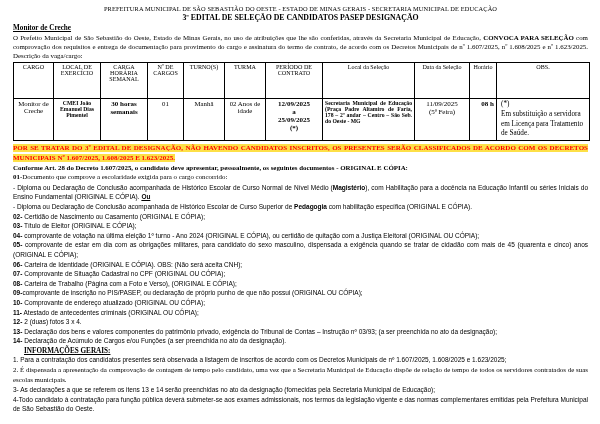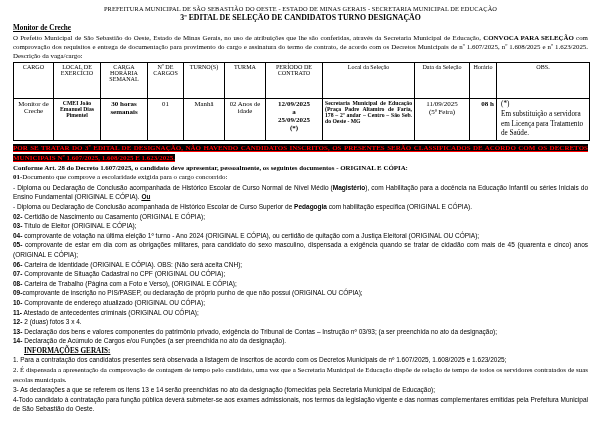--- a/index.html
+++ b/index.html
@@ -18,36 +18,36 @@
   tr.data{height:36px;}
   td{font-size:6.8px;}
   .c-local{font-weight:bold;font-size:5.7px;}
   .c-carga{font-weight:bold;font-size:7px;}
   .c-periodo{font-weight:bold;font-size:7px;white-space:pre-line;}
   .c-localsel{font-weight:bold;font-size:5.7px;text-align:justify;}
   .c-data{font-weight:normal;font-size:7px;white-space:pre-line;}
   .c-hora{font-weight:bold;font-size:7px;text-align:right;}
   .c-obs{font-size:7.2px;text-align:left;white-space:pre-line;line-height:1.35;padding-left:4px;}
   .alert{font-size:7px;font-weight:bold;line-height:1.45;text-align:justify;margin:1px 0;}
-  .alert span{background:#000000;color:#ff0000;text-decoration:underline;}
+  .alert span{background:#fde047;color:#ff0000;}
   .conforme{font-size:6.9px;font-weight:bold;margin:1px 0;}
   .li{text-align:justify;line-height:1.48;}
   .li.sans{font-family:"Liberation Sans",sans-serif;font-size:6.5px;}
   .li.serif{font-family:"Liberation Serif",serif;font-size:6.9px;}
   .info-title{font-size:7.2px;font-weight:bold;text-decoration:underline;margin-top:1px;padding-left:11px;}
   .signature{text-align:center;margin-top:3px;}
   .sig-name{font-size:8.6px;}
 </style>
 </head>
 <body>
 
 <div class="page">
 
   <div class="center hdr1">PREFEITURA MUNICIPAL DE SÃO SEBASTIÃO DO OESTE - ESTADO DE MINAS GERAIS - SECRETARIA MUNICIPAL DE EDUCAÇÃO</div>
-  <div class="center hdr2">3º EDITAL DE SELEÇÃO DE CANDIDATOS TURNO DESIGNAÇÃO</div>
+  <div class="center hdr2">3º EDITAL DE SELEÇÃO DE CANDIDATOS PASEP DESIGNAÇÃO</div>
   <div class="role">Monitor de Creche</div>
 
   <p class="intro"><span>O Prefeito Municipal de São Sebastião do Oeste, Estado de Minas Gerais, no uso de atribuições que lhe são conferidas, através da Secretaria Municipal de Educação, </span><span class="b">CONVOCA PARA SELEÇÃO</span><span> com comprovação dos requisitos e entrega de documentação para provimento do cargo e assinatura do termo de contrato, de acordo com os Decretos Municipais de nº 1.607/2025, nº 1.608/2025 e nº 1.623/2025. Descrição da vaga/cargo:</span></p>
 
   <table>
     <colgroup>
       <col style="width:40px">
         <col style="width:47px">
         <col style="width:47px">
         <col style="width:36px">

